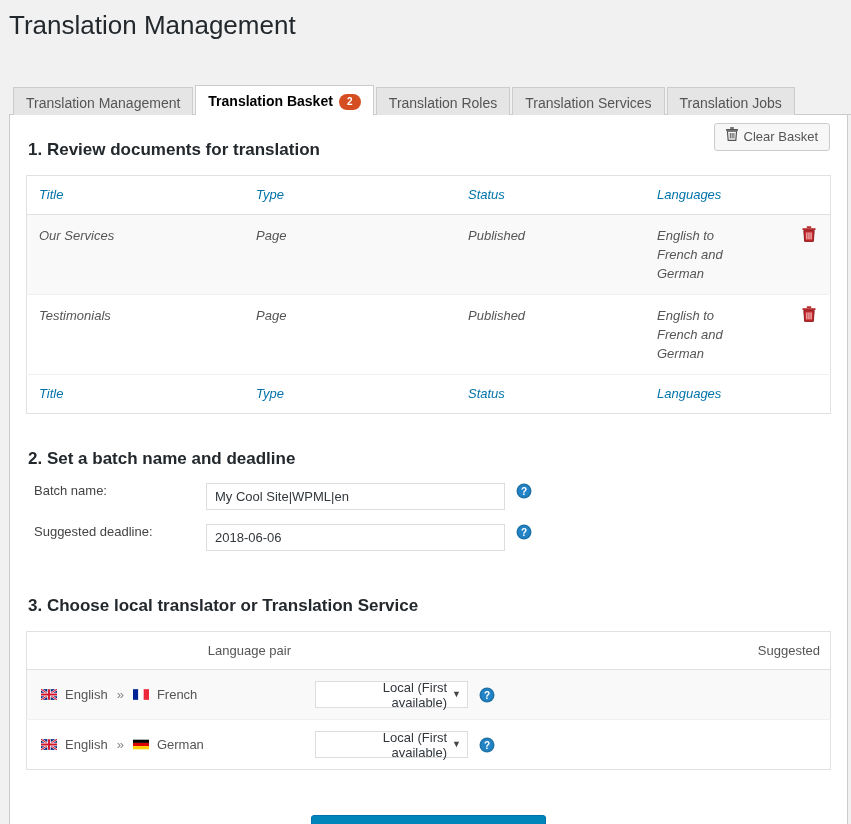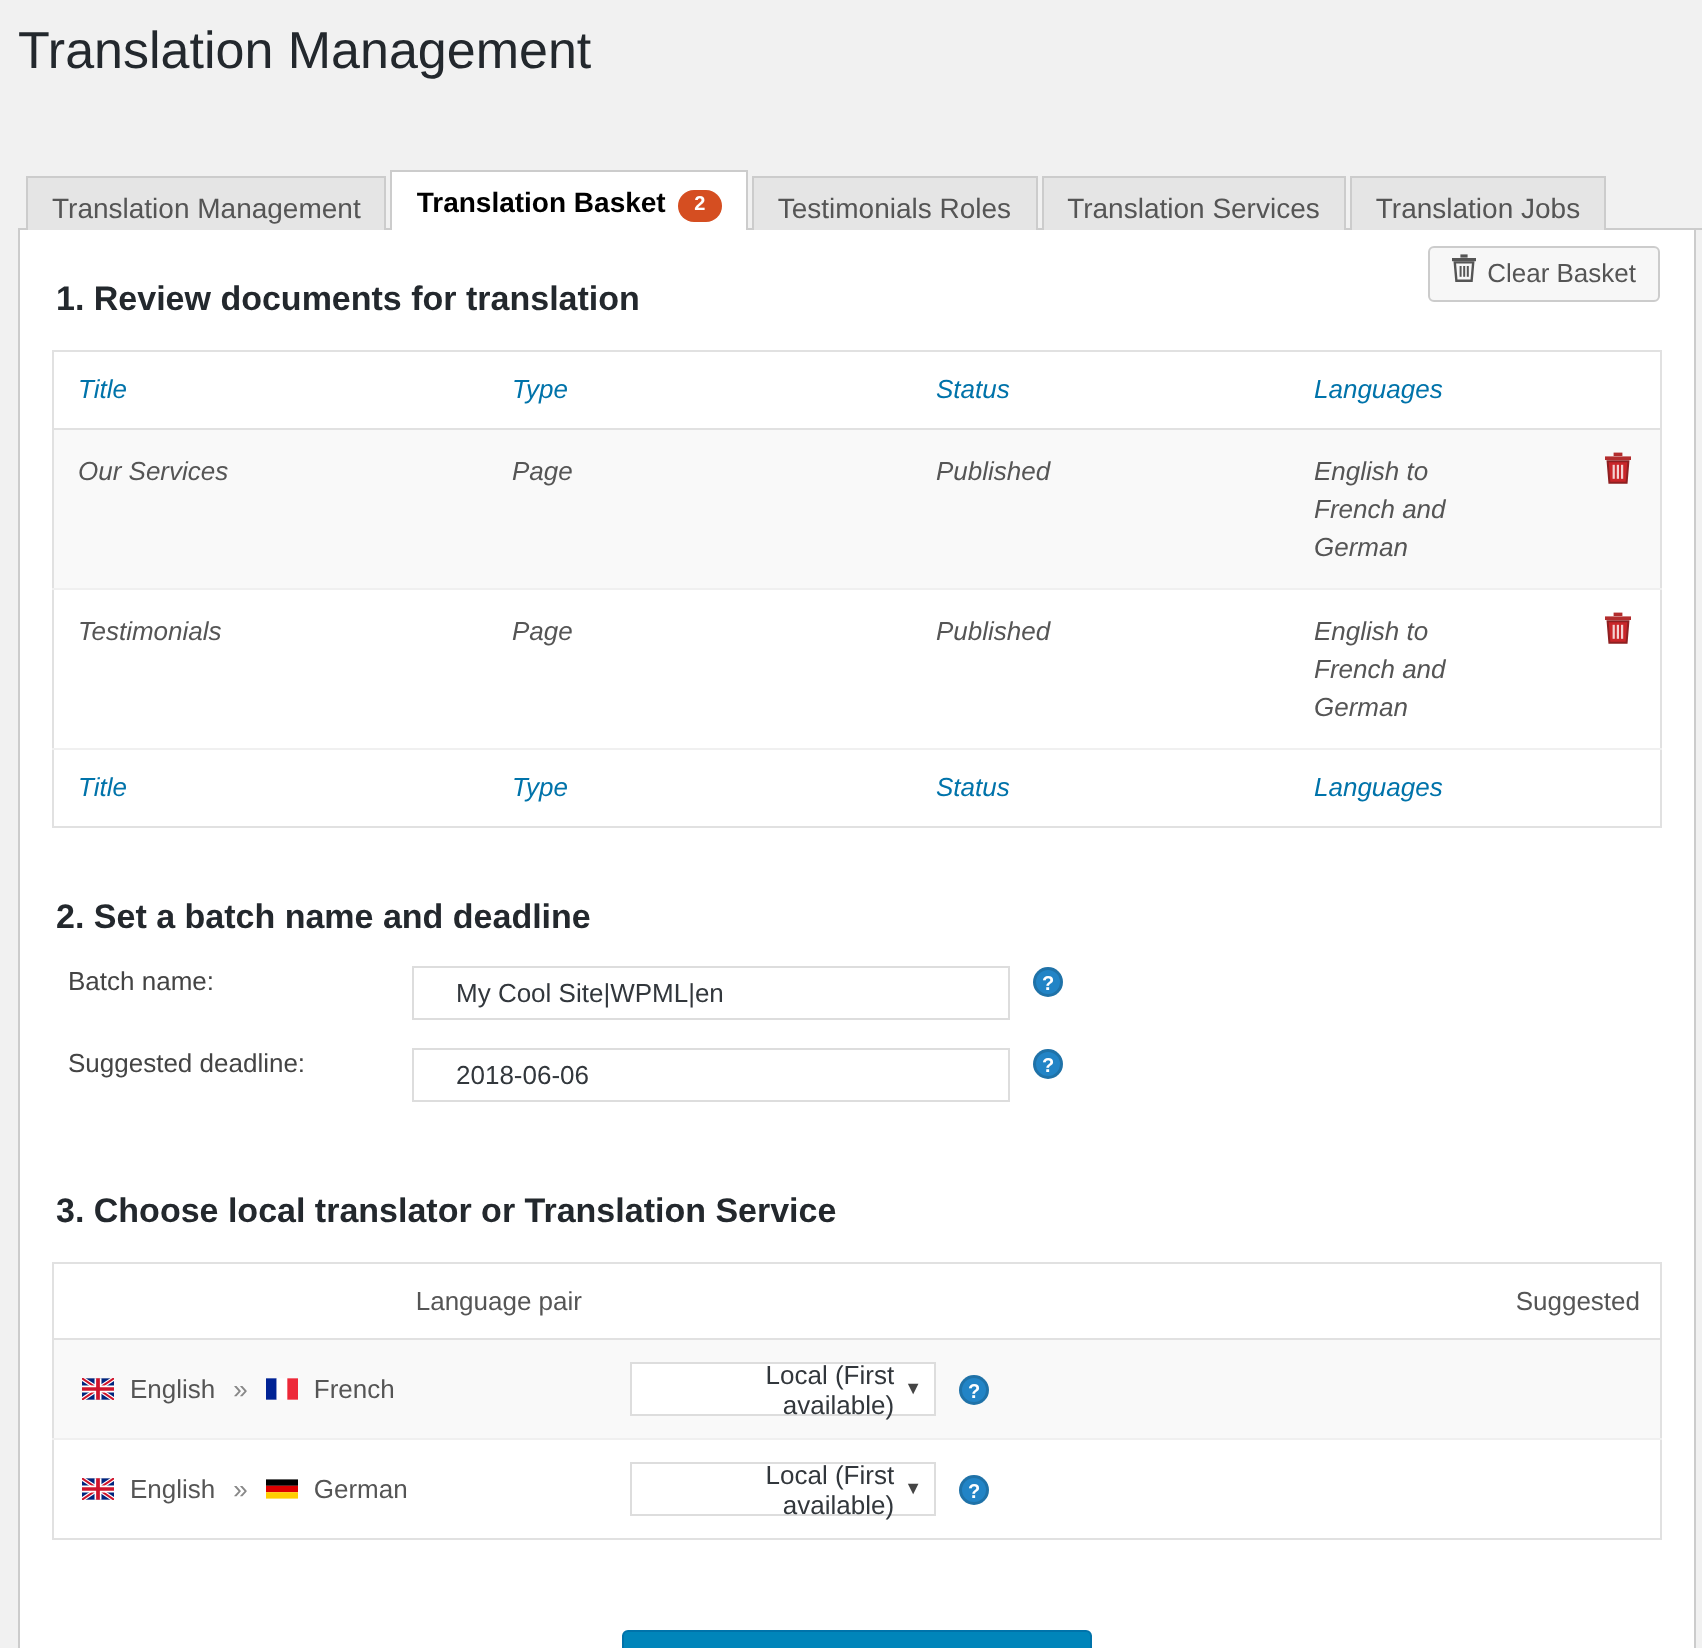--- a/index.html
+++ b/index.html
@@ -180,21 +180,21 @@
     box-sizing: border-box;
   }
   .text-input {
     width: 299px;
     height: 27px;
     border: 1px solid #ddd;
     background: #fff;
     color: #32373c;
     font-size: 13px;
     font-family: "Liberation Sans", sans-serif;
-    padding: 0 21px;
+    padding: 0 8px;
     box-sizing: border-box;
     border-radius: 0;
     outline: none;
   }
   .help-icon {
     display: inline-block;
     width: 16px;
     height: 16px;
     margin-left: 11px;
     flex: none;
@@ -290,21 +290,21 @@
 <body>
 
 <h1 class="page-title">Translation Management</h1>
 
 <div class="tab-bar">
   <a class="tab" href="#">
     <span>Translation Management</span>
   </a><a class="tab active" href="#">
     <span>Translation Basket</span><span class="badge">2</span>
   </a><a class="tab" href="#">
-    <span>Testimonials Roles</span>
+    <span>Translation Roles</span>
   </a><a class="tab" href="#">
     <span>Translation Services</span>
   </a><a class="tab" href="#">
     <span>Translation Jobs</span>
   </a>
 </div>
 
 <div class="panel">
 
   <div class="clear-basket-wrap">

